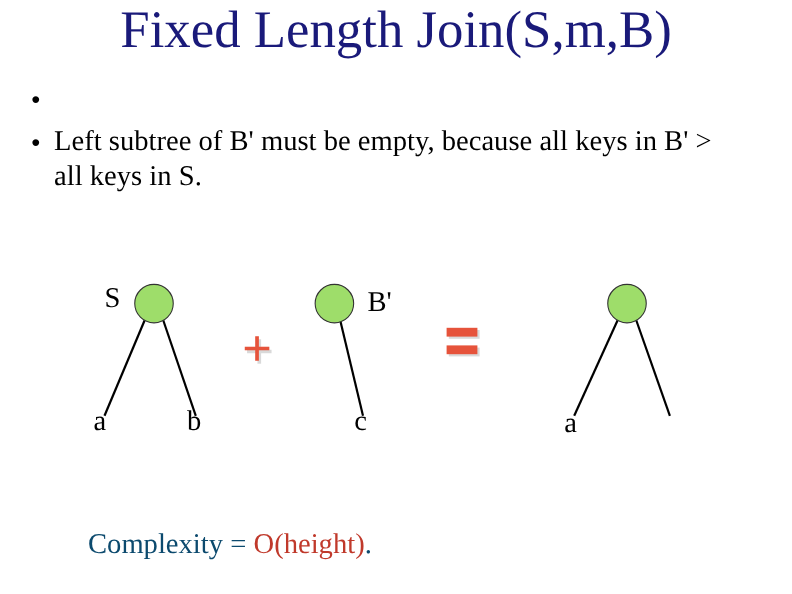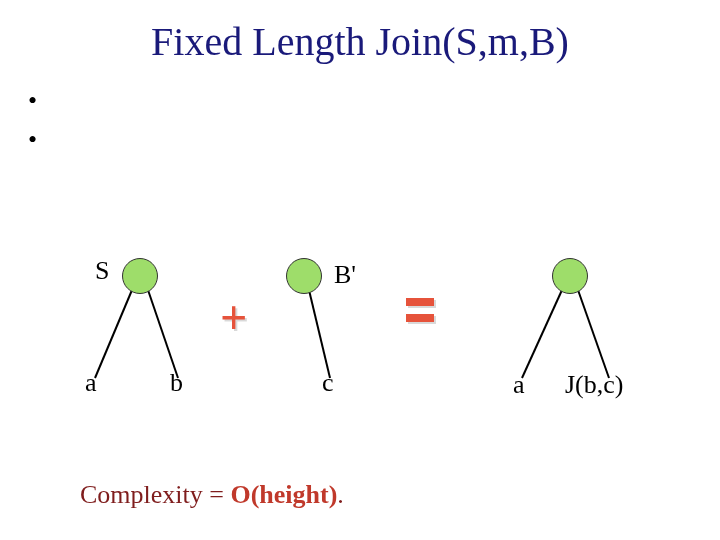--- a/index.html
+++ b/index.html
@@ -7,23 +7,22 @@
     padding: 0;
     width: 720px;
     height: 540px;
     background: #fff;
     font-family: "Times New Roman", Times, serif;
     position: relative;
     overflow: hidden;
   }
   .title {
     text-align: center;
-    font-size: 40px;
+    font-size: 48px;
     color: #1a1a7a;
-    margin-top: 18px;
   }
   .bullets {
     margin-top: 18px;
     margin-left: 28px;
     font-size: 26px;
     color: #000;
     line-height: 1.25;
   }
   .bullet {
     display: flex;
@@ -78,34 +77,35 @@
     background: #e6533b;
     margin-bottom: 8px;
     box-shadow: 2px 2px 0 rgba(0,0,0,0.15);
   }
   .complexity {
     position: absolute;
     left: 80px;
     top: 480px;
     font-size: 26px;
   }
-  .complexity .black { color: #7f1d1d; margin-top: 32px; }
-  .complexity .red { color: #c0392b; font-weight: bold; }
+  .complexity .black { color: #0c4a6e; margin-top: 32px; }
+  .complexity .red { color: #c0392b; }
 </style>
 </head>
 <body>
 
 <div class="title">Fixed Length Join(S,m,B)</div>
 
 <div class="bullets">
   <div class="bullet">
     <span class="dot">•</span>
   </div>
   <div class="bullet">
     <span class="dot">•</span>
+    <span style="max-width:620px;">Left subtree of B' must be empty, because all keys in B' &gt; all keys in S.</span>
   </div>
 </div>
 
 <div class="diagram">
   <svg class="lines">
     <line x1="132" y1="40" x2="95" y2="128" stroke="#000" stroke-width="2"></line>
     <line x1="148" y1="40" x2="178" y2="128" stroke="#000" stroke-width="2"></line>
     <line x1="309" y1="40" x2="330" y2="128" stroke="#000" stroke-width="2"></line>
     <line x1="562" y1="40" x2="522" y2="128" stroke="#000" stroke-width="2"></line>
     <line x1="578" y1="40" x2="609" y2="128" stroke="#000" stroke-width="2"></line>
@@ -122,18 +122,17 @@
   <div class="lbl" style="left:334px; top:10px;">B'</div>
   <div class="lbl" style="left:322px; top:118px;">c</div>
 
   <div class="equals" style="left:406px; top:48px;">
     <div class="eqbar"></div>
     <div class="eqbar"></div>
   </div>
 
   <div class="node" style="left:552px; top:8px;"></div>
   <div class="lbl" style="left:513px; top:120px;">a</div>
-  <div class="lbl" style="left:565px; top:120px;">J(b,c)</div>
 </div>
 
 <div class="complexity">
   <span class="black">Complexity = </span><span class="red">O(height)</span><span class="black">.</span>
 </div>
 
 </body></html>

